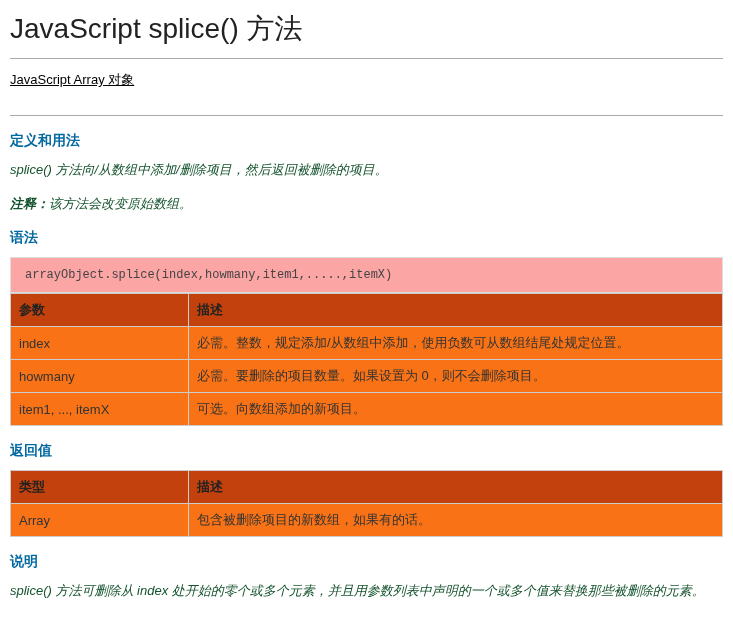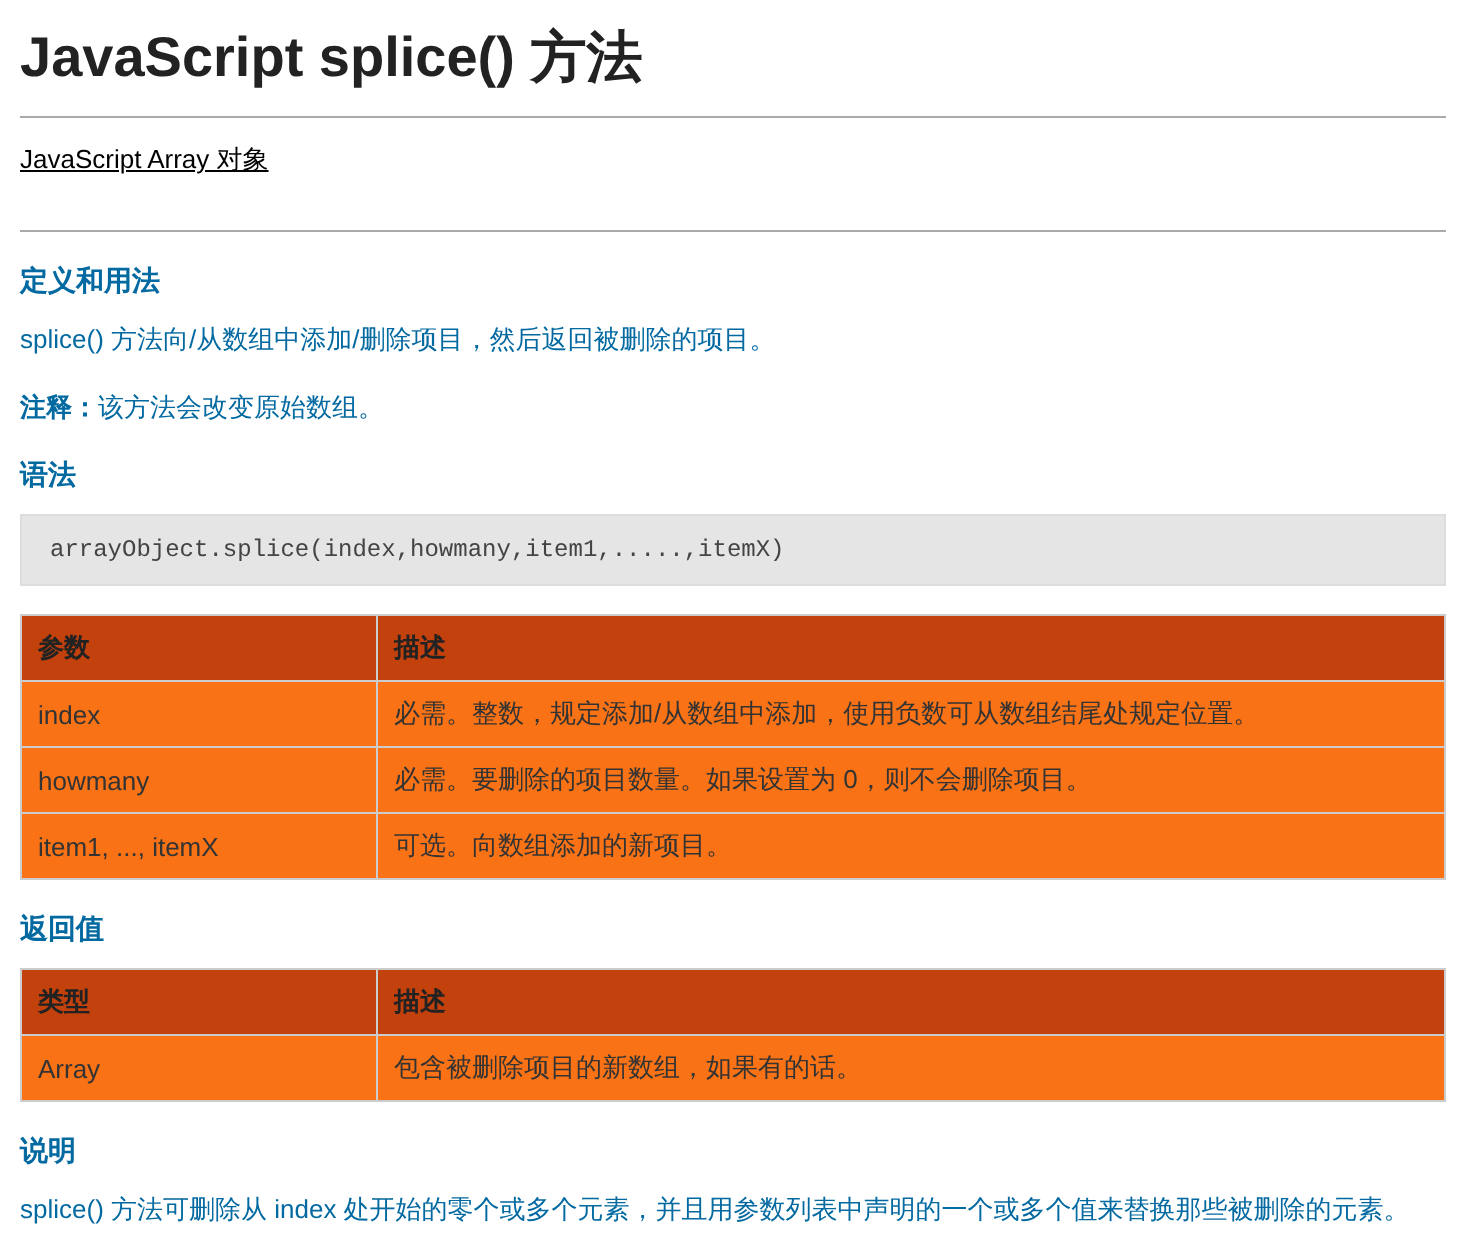--- a/index.html
+++ b/index.html
@@ -8,21 +8,21 @@
       box-sizing: border-box;
     }
     body {
       font-family: Arial, "Microsoft YaHei", sans-serif;
       padding: 10px;
       color: #333;
       font-size: 13px;
     }
     h1 {
       font-size: 28px;
-      font-weight: bold;
+      font-weight: normal;
       color: #222;
       margin-bottom: 10px;
     }
     hr.divider {
       border: none;
       border-top: 1px solid #aaa;
       margin: 8px 0 12px 0;
     }
     a.link {
       color: #000000;
@@ -35,33 +35,33 @@
       font-size: 14px;
       font-weight: bold;
       color: #0369a1;
       margin-top: 16px;
       margin-bottom: 10px;
     }
     p {
       font-size: 13px;
       line-height: 1.5;
       margin-bottom: 14px;
-      color: #0369a1;
+      color: #14532d;
+      font-style: italic;
     }
     p strong {
       font-weight: bold;
     }
     pre {
-      background: #e5e5e5;
+      background: #fca5a5;
       border: 1px solid #ddd;
       padding: 10px 14px;
       font-family: "Courier New", monospace;
       font-size: 12px;
       color: #444;
-      margin-bottom: 14px;
     }
     table {
       width: 100%;
       border-collapse: collapse;
       margin-bottom: 14px;
     }
     th, td {
       border: 1px solid #ccc;
       padding: 7px 8px;
       text-align: left;

